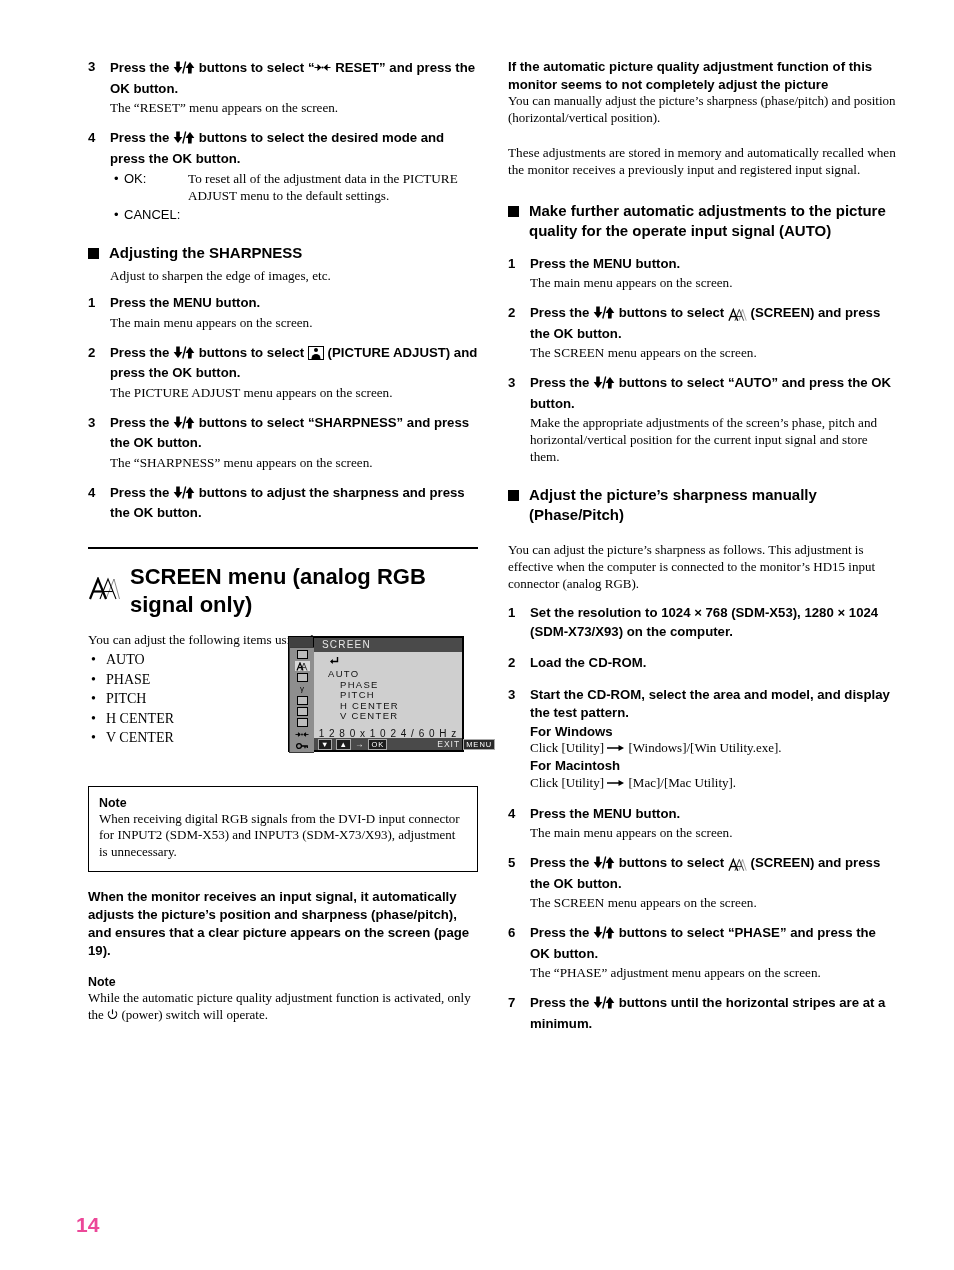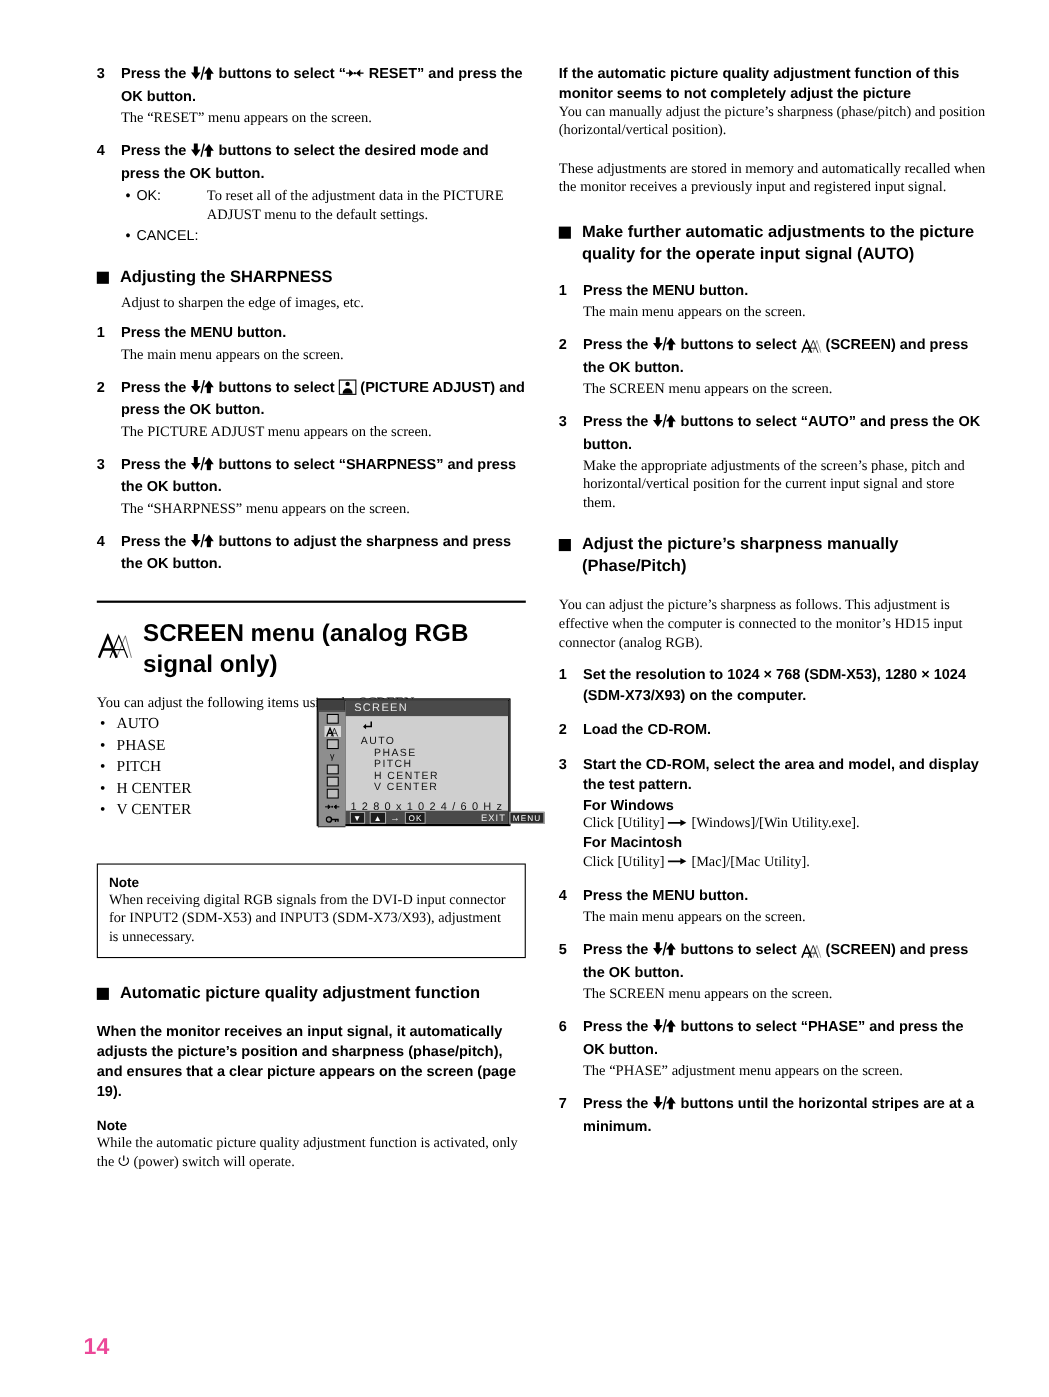--- a/index.html
+++ b/index.html
@@ -373,24 +373,20 @@
           </div>
         </div>
       </div>
     </div>
 
     <div class="note-box" style="margin-top:38px;">
       <div class="note-title">Note</div>
       <div class="note-text">When receiving digital RGB signals from the DVI-D input connector for INPUT2 (SDM-X53) and INPUT3 (SDM-X73/X93), adjustment is unnecessary.</div>
     </div>
 
-    <div class="h-square" style="margin-top:22px;">
-      <span class="sq"></span>
-      <span class="htext">Automatic picture quality adjustment function</span>
-    </div>
 
     <div class="para-bold" style="margin-top:16px;">When the monitor receives an input signal, it automatically adjusts the picture’s position and sharpness (phase/pitch), and ensures that a clear picture appears on the screen (page 19).</div>
 
     <div class="note-plain-title">Note</div>
     <div class="note-text"><span>While the automatic picture quality adjustment function is activated, only the </span><span><svg width="11" height="11" viewBox="0 0 12 12" style="vertical-align:-1px">
             <path d="M2.6 2.6a4.6 4.6 0 1 0 6.8 0" fill="none" stroke="#000" stroke-width="1.2"></path>
             <path d="M6 0.4V5.6" stroke="#000" stroke-width="1.2"></path>
           </svg></span><span> (power) switch will operate.</span></div>
   </div>
 

